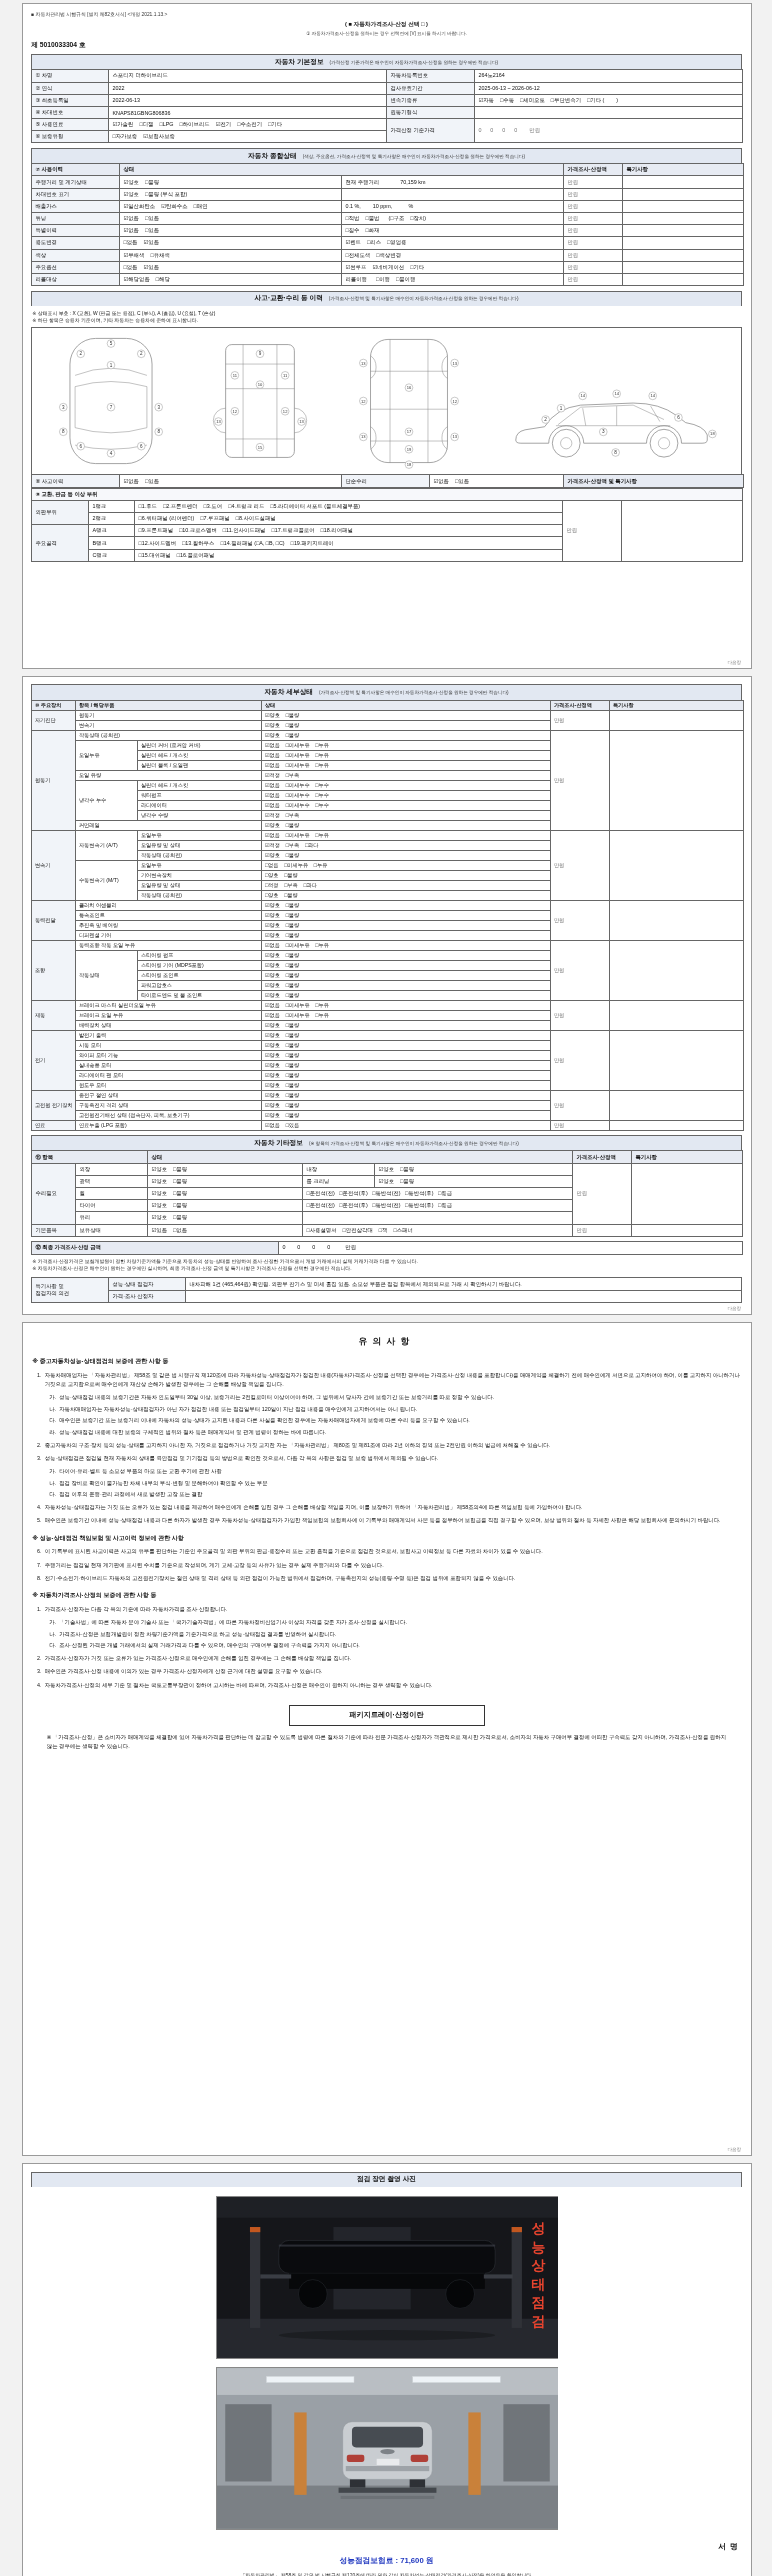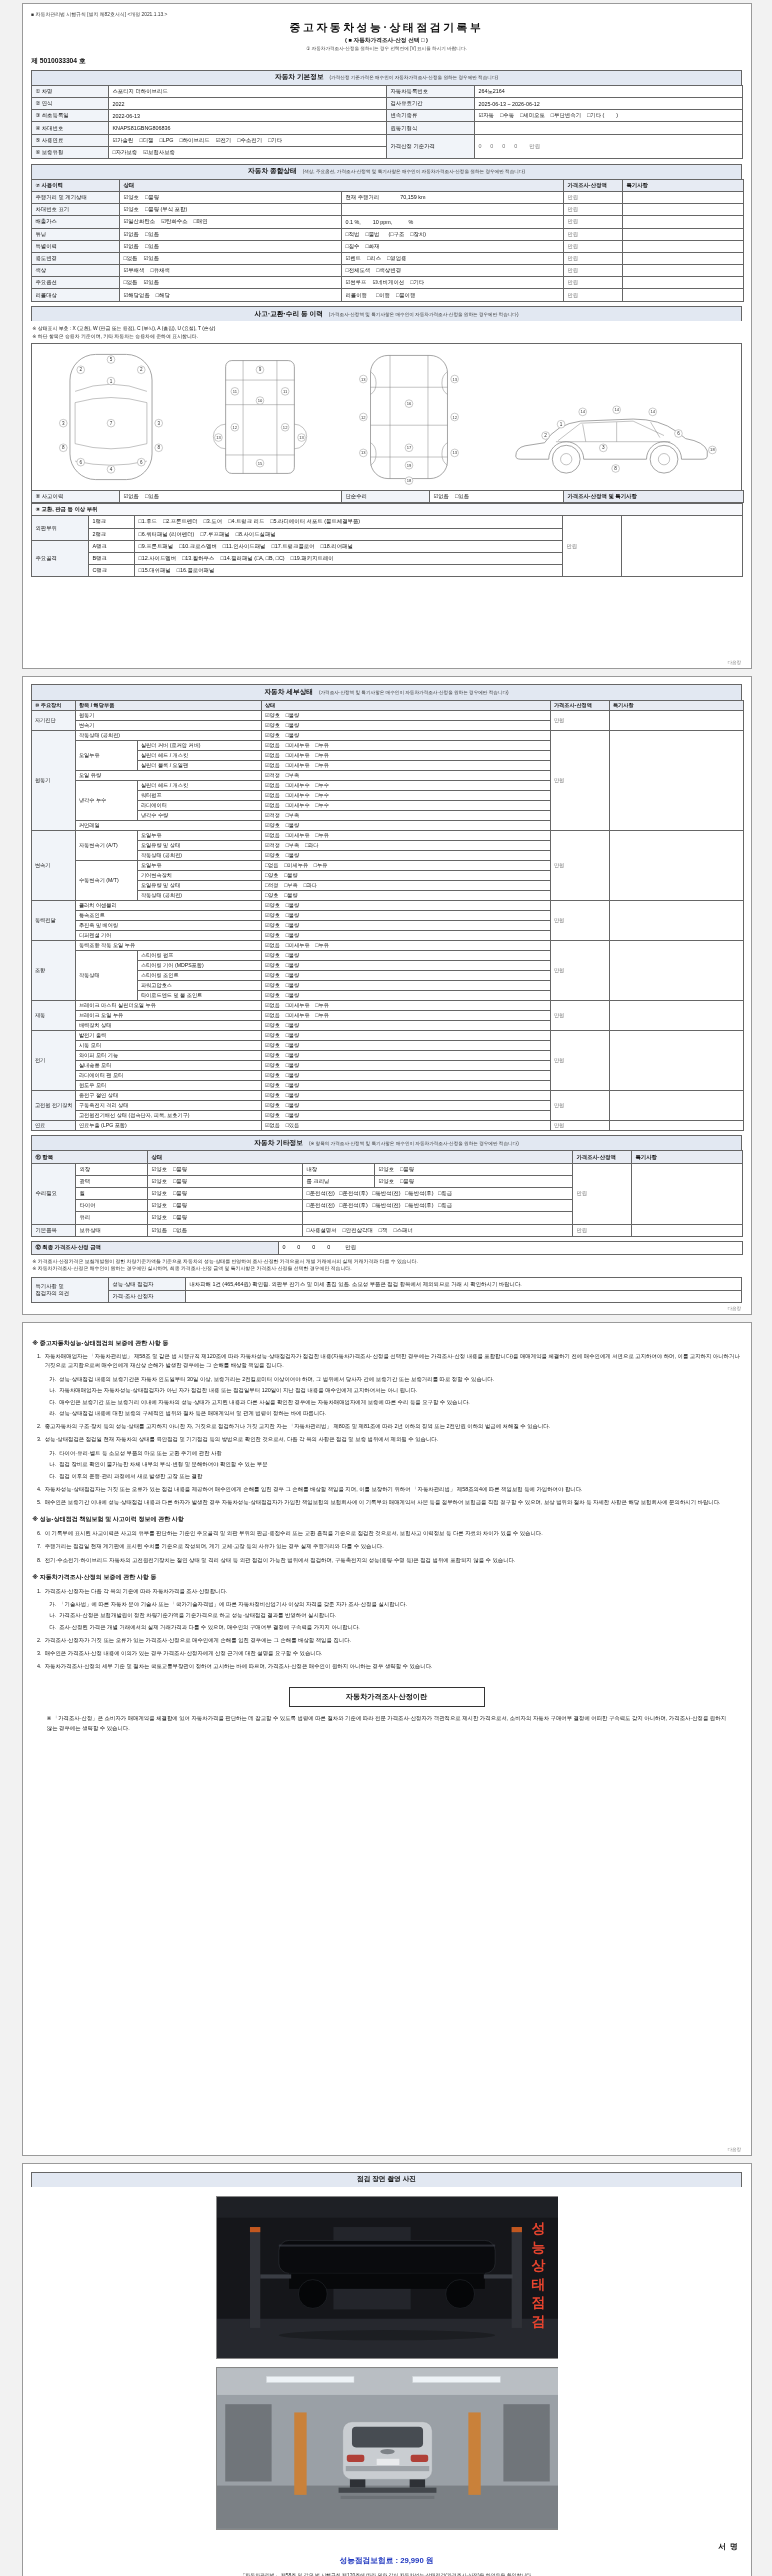--- a/index.html
+++ b/index.html
@@ -46,21 +46,20 @@
   .sign-fee{text-align:center;font-size:7.7px;font-weight:bold;margin:1px 0 6.2px}
   .sign-line{text-align:center;font-size:4.9px;color:#222;line-height:1.7}
 </style>
 </head>
 <body>
 
 <div class="canvas">
 
   <section class="page" id="page1">
     <div class="form-ref">■ 자동차관리법 시행규칙 [별지 제82호서식] &lt;개정 2021.1.13.&gt;</div>
-    <h1 class="form-title">중고자동차성능·상태점검기록부</h1>
     <div class="select-label">( ■ 자동차가격조사·산정 선택 □ )</div>
     <div class="title-note">① 자동차가격조사·산정을 원하시는 경우 선택란에 [V] 표시를 하시기 바랍니다.</div>
     <div class="doc-no">제 5010033304 호</div>
 
     <div class="band">
       <span>자동차 기본정보</span>
       <span class="band-note">(가격산정 기준가격은 매수인이 자동차가격조사·산정을 원하는 경우에만 적습니다)</span>
     </div>
     <table class="grid">
         <colgroup id="cg-basic">
@@ -793,20 +792,21 @@
             <td class="lb">가격·조사 산정자</td>
             <td class="lt"></td>
           </tr>
         </tbody>
       </table>
 
     <div class="pagefoot">다음장</div>
   </section>
 
   <section class="page" id="page3">
+    <div class="notice-title">유의사항</div>
     <div id="notice">
         <div class="n-head">※ 중고자동차성능·상태점검의 보증에 관한 사항 등</div>
         <div class="n-item">
           <span class="n-num">1.</span>
           <span class="n-text">자동차매매업자는 「자동차관리법」 제58조 및 같은 법 시행규칙 제120조에 따라 자동차성능·상태점검자가 점검한 내용(자동차가격조사·산정을 선택한 경우에는 가격조사·산정 내용을 포함합니다)을 매매계약을 체결하기 전에 매수인에게 서면으로 고지하여야 하며, 이를 고지하지 아니하거나 거짓으로 고지함으로써 매수인에게 재산상 손해가 발생한 경우에는 그 손해를 배상할 책임을 집니다.</span>
         </div>
         <div class="n-sub">
           <span class="n-num">가.</span>
           <span class="n-text">성능·상태점검 내용의 보증기간은 자동차 인도일부터 30일 이상, 보증거리는 2천킬로미터 이상이어야 하며, 그 범위에서 당사자 간에 보증기간 또는 보증거리를 따로 정할 수 있습니다.</span>
         </div>
@@ -887,21 +887,21 @@
         <div class="n-item">
           <span class="n-num">3.</span>
           <span class="n-text">매수인은 가격조사·산정 내용에 이의가 있는 경우 가격조사·산정자에게 산정 근거에 대한 설명을 요구할 수 있습니다.</span>
         </div>
         <div class="n-item">
           <span class="n-num">4.</span>
           <span class="n-text">자동차가격조사·산정의 세부 기준 및 절차는 국토교통부장관이 정하여 고시하는 바에 따르며, 가격조사·산정은 매수인이 원하지 아니하는 경우 생략할 수 있습니다.</span>
         </div>
       </div>
 
-    <div class="def-box">자동차가격조사·산정이란</div>
+    <div class="def-box">패키지트레이·산정이란</div>
     <p class="def-text">※ 「가격조사·산정」은 소비자가 매매계약을 체결함에 있어 자동차가격을 판단하는 데 참고할 수 있도록 법령에 따른 절차와 기준에 따라 전문 가격조사·산정자가 객관적으로 제시한 가격으로서, 소비자의 자동차 구매여부 결정에 어떠한 구속력도 갖지 아니하며, 가격조사·산정을 원하지 않는 경우에는 생략할 수 있습니다.</p>
 
     <div class="pagefoot">다음장</div>
   </section>
 
   <section class="page" id="page4">
     <div class="band">
       <span>점검 장면 촬영 사진</span>
     </div>
 
@@ -953,19 +953,19 @@
         <rect x="310" y="176" width="44" height="12" fill="#e8eaec"></rect>
         <rect x="250" y="190" width="162" height="10" fill="#9ea3a8"></rect>
         <rect x="258" y="216" width="30" height="16" fill="#2e3136"></rect>
         <rect x="374" y="216" width="30" height="16" fill="#2e3136"></rect>
         <rect x="236" y="232" width="190" height="10" fill="#43474c"></rect>
         <rect x="240" y="248" width="182" height="6" fill="#6d7277"></rect>
       </svg>
     </figure>
 
     <div class="sign-title">서명</div>
-    <div class="sign-fee" style="color: rgb(32, 56, 192);">성능점검보험료 : 29,990 원</div>
+    <div class="sign-fee" style="color: rgb(32, 56, 192);">성능점검보험료 : 71,600 원</div>
     <div class="sign-line">「자동차관리법」 제58조 및 같은 법 시행규칙 제120조에 따라 위와 같이 자동차성능·상태점검(가격조사·산정)을 하였음을 확인합니다.</div>
     <div class="sign-line">【Y】 성능·상태점검(가격조사·산정) 내용을 고지받고 확인하였음</div>
   </section>
 
 </div>
 
 
 </body></html>

